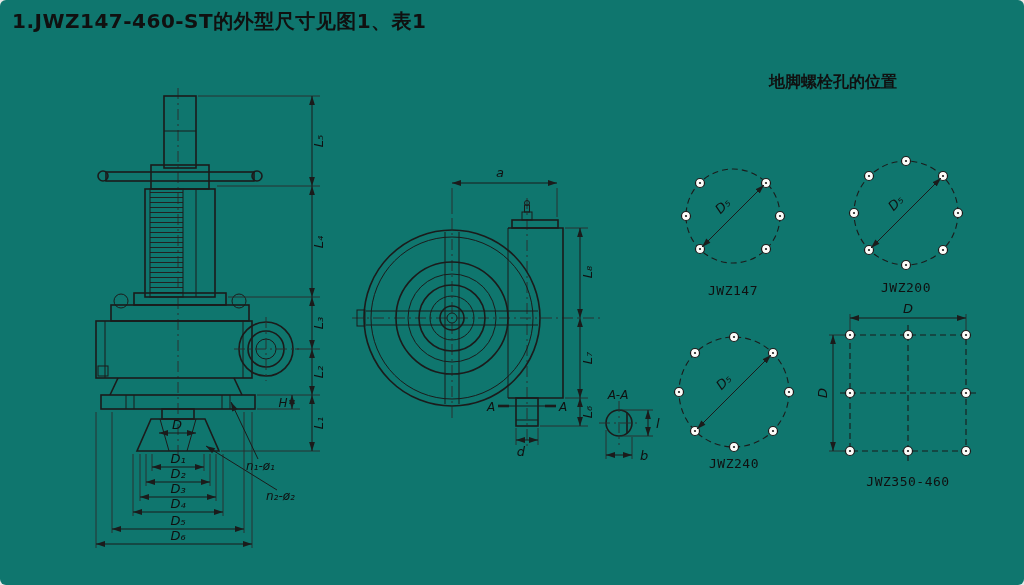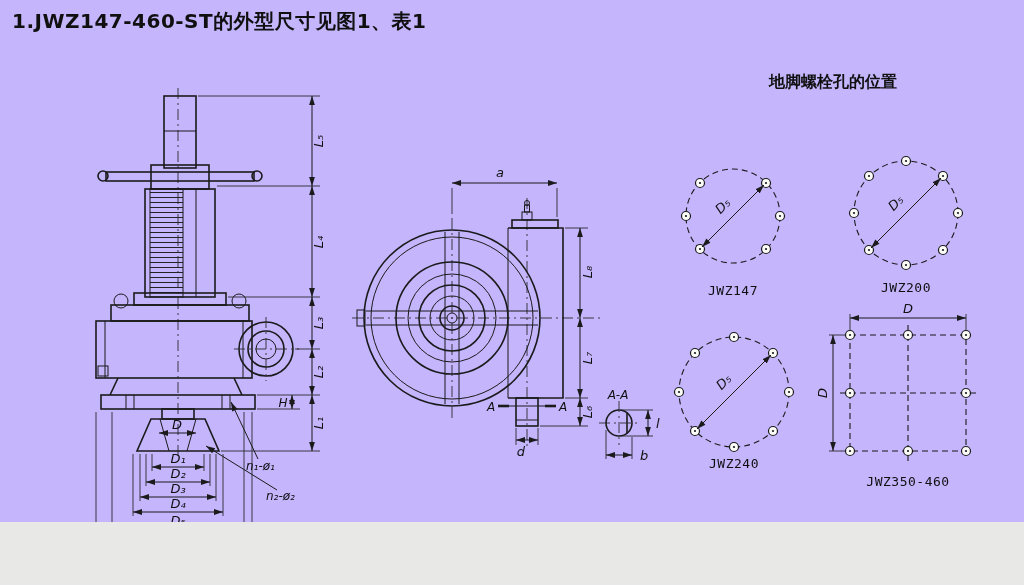--- a/index.html
+++ b/index.html
@@ -1,17 +1,17 @@
 <!DOCTYPE html>
 <html><head>
 <meta charset="utf-8">
 <style>
   html,body{margin:0;padding:0;background:#e8e8e6;}
-  #page{position:relative;width:1024px;height:522px;background:#c4b5fd;overflow:hidden;
-        font-family:"DejaVu Sans",sans-serif;}
+  #page{position:relative;width:1024px;height:585px;background:#0f766e;overflow:hidden;
+        font-family:"DejaVu Sans",sans-serif;border-radius:6px;}
   svg{display:block;}
   .ol{fill:none;stroke:#1b1b1b;stroke-width:1.6;}
   .tl{fill:none;stroke:#1b1b1b;stroke-width:1;}
   .ext{fill:none;stroke:#2a2a2a;stroke-width:.9;}
   .dim{fill:none;stroke:#1b1b1b;stroke-width:1;}
   .cl{fill:none;stroke:#2a2a2a;stroke-width:.9;stroke-dasharray:11 4 2 4;}
   .dash{fill:none;stroke:#1b1b1b;stroke-width:1.1;stroke-dasharray:6 4;}
   .hole{fill:#fbfbf8;stroke:#1b1b1b;stroke-width:1.2;}
   .dot{fill:#1b1b1b;stroke:none;}
   text{fill:#101010;}

